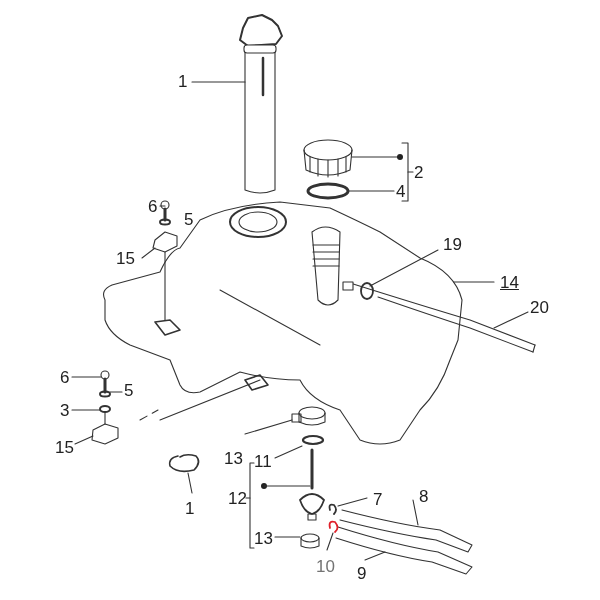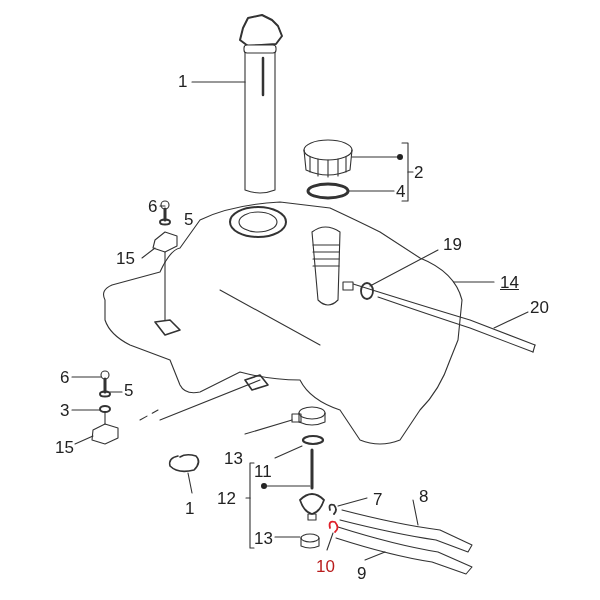--- a/index.html
+++ b/index.html
@@ -1,19 +1,19 @@
 <!DOCTYPE html>
 <html><head>
 <meta charset="utf-8">
 <style>
   html, body { margin: 0; padding: 0; background: #ffffff; }
   .canvas { position: relative; width: 600px; height: 600px; background: #ffffff; overflow: hidden; }
   svg.drawing { position: absolute; left: 0; top: 0; }
   .lbl { position: absolute; font-family: "Liberation Sans", sans-serif; font-size: 17px; color: #222; line-height: 1; }
-  .lbl.red { color: #b91c1c; }
+  .lbl.red { color: #737373; }
 </style>
 </head>
 <body>
 
 <div class="canvas">
   <svg class="drawing" width="600" height="600" viewBox="0 0 600 600" fill="none" stroke="#333" stroke-width="1.1" stroke-linejoin="round" stroke-linecap="round">
 
     <g>
       <path d="M243 28 L248 18 L262 15 L272 20 L278 26 L282 36 L276 44 L248 46 L240 40 Z" stroke-width="2" fill="#fff"></path>
       <rect x="244" y="45" width="32" height="8" rx="3" fill="#fff"></rect>
@@ -126,21 +126,21 @@
   <span class="lbl" style="left:184px;top:211px;">5</span>
   <span class="lbl" style="left:116px;top:250px;">15</span>
   <span class="lbl" style="left:443px;top:236px;">19</span>
   <span class="lbl" style="left:500px;top:274px;text-decoration:underline;">14</span>
   <span class="lbl" style="left:530px;top:299px;">20</span>
   <span class="lbl" style="left:60px;top:369px;">6</span>
   <span class="lbl" style="left:124px;top:382px;">5</span>
   <span class="lbl" style="left:60px;top:402px;">3</span>
   <span class="lbl" style="left:55px;top:439px;">15</span>
   <span class="lbl" style="left:224px;top:428px;margin-top:22px;">13</span>
-  <span class="lbl" style="left:254px;top:463px;text-align:center;">11</span>
+  <span class="lbl" style="left:254px;top:453px;text-align:center;">11</span>
   <span class="lbl" style="left:185px;top:500px;">1</span>
-  <span class="lbl" style="left:217px;top:490px;">12</span>
+  <span class="lbl" style="left:228px;top:490px;">12</span>
   <span class="lbl" style="left:373px;top:491px;">7</span>
   <span class="lbl" style="left:419px;top:488px;">8</span>
   <span class="lbl" style="left:254px;top:530px;">13</span>
   <span class="lbl red" style="left:316px;top:558px;">10</span>
   <span class="lbl" style="left:357px;top:565px;">9</span>
 </div>
 
 </body></html>

